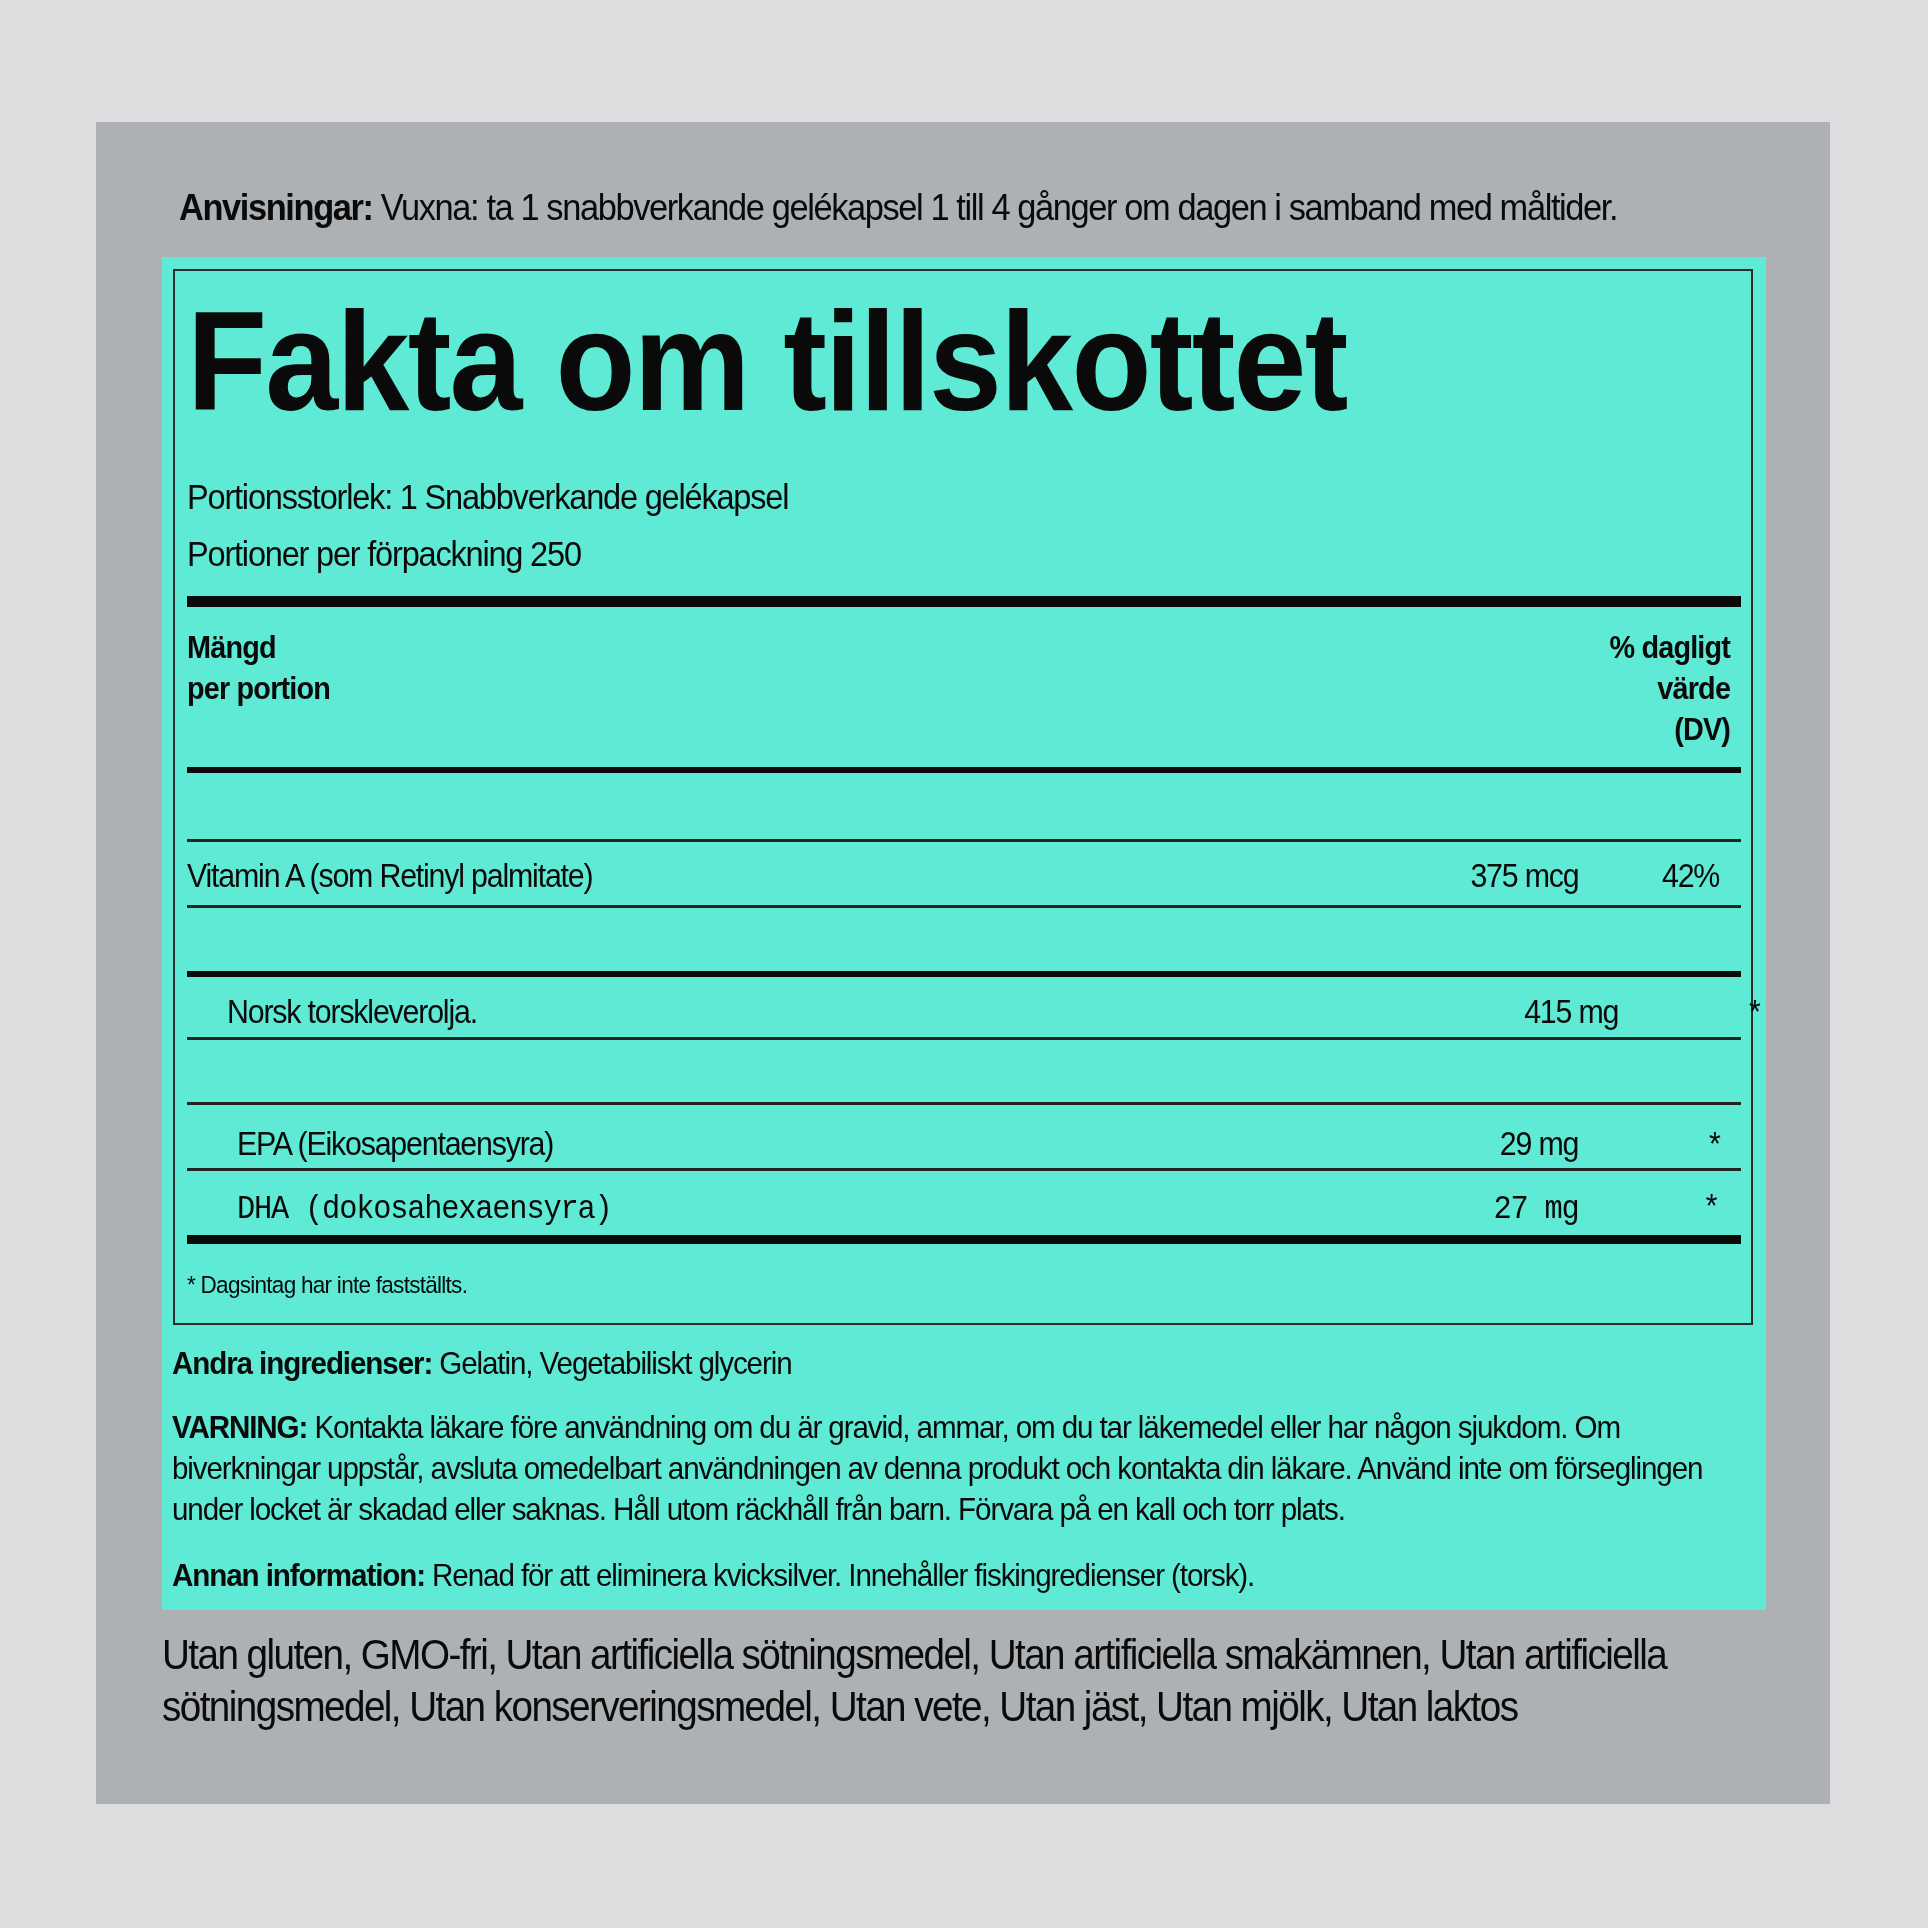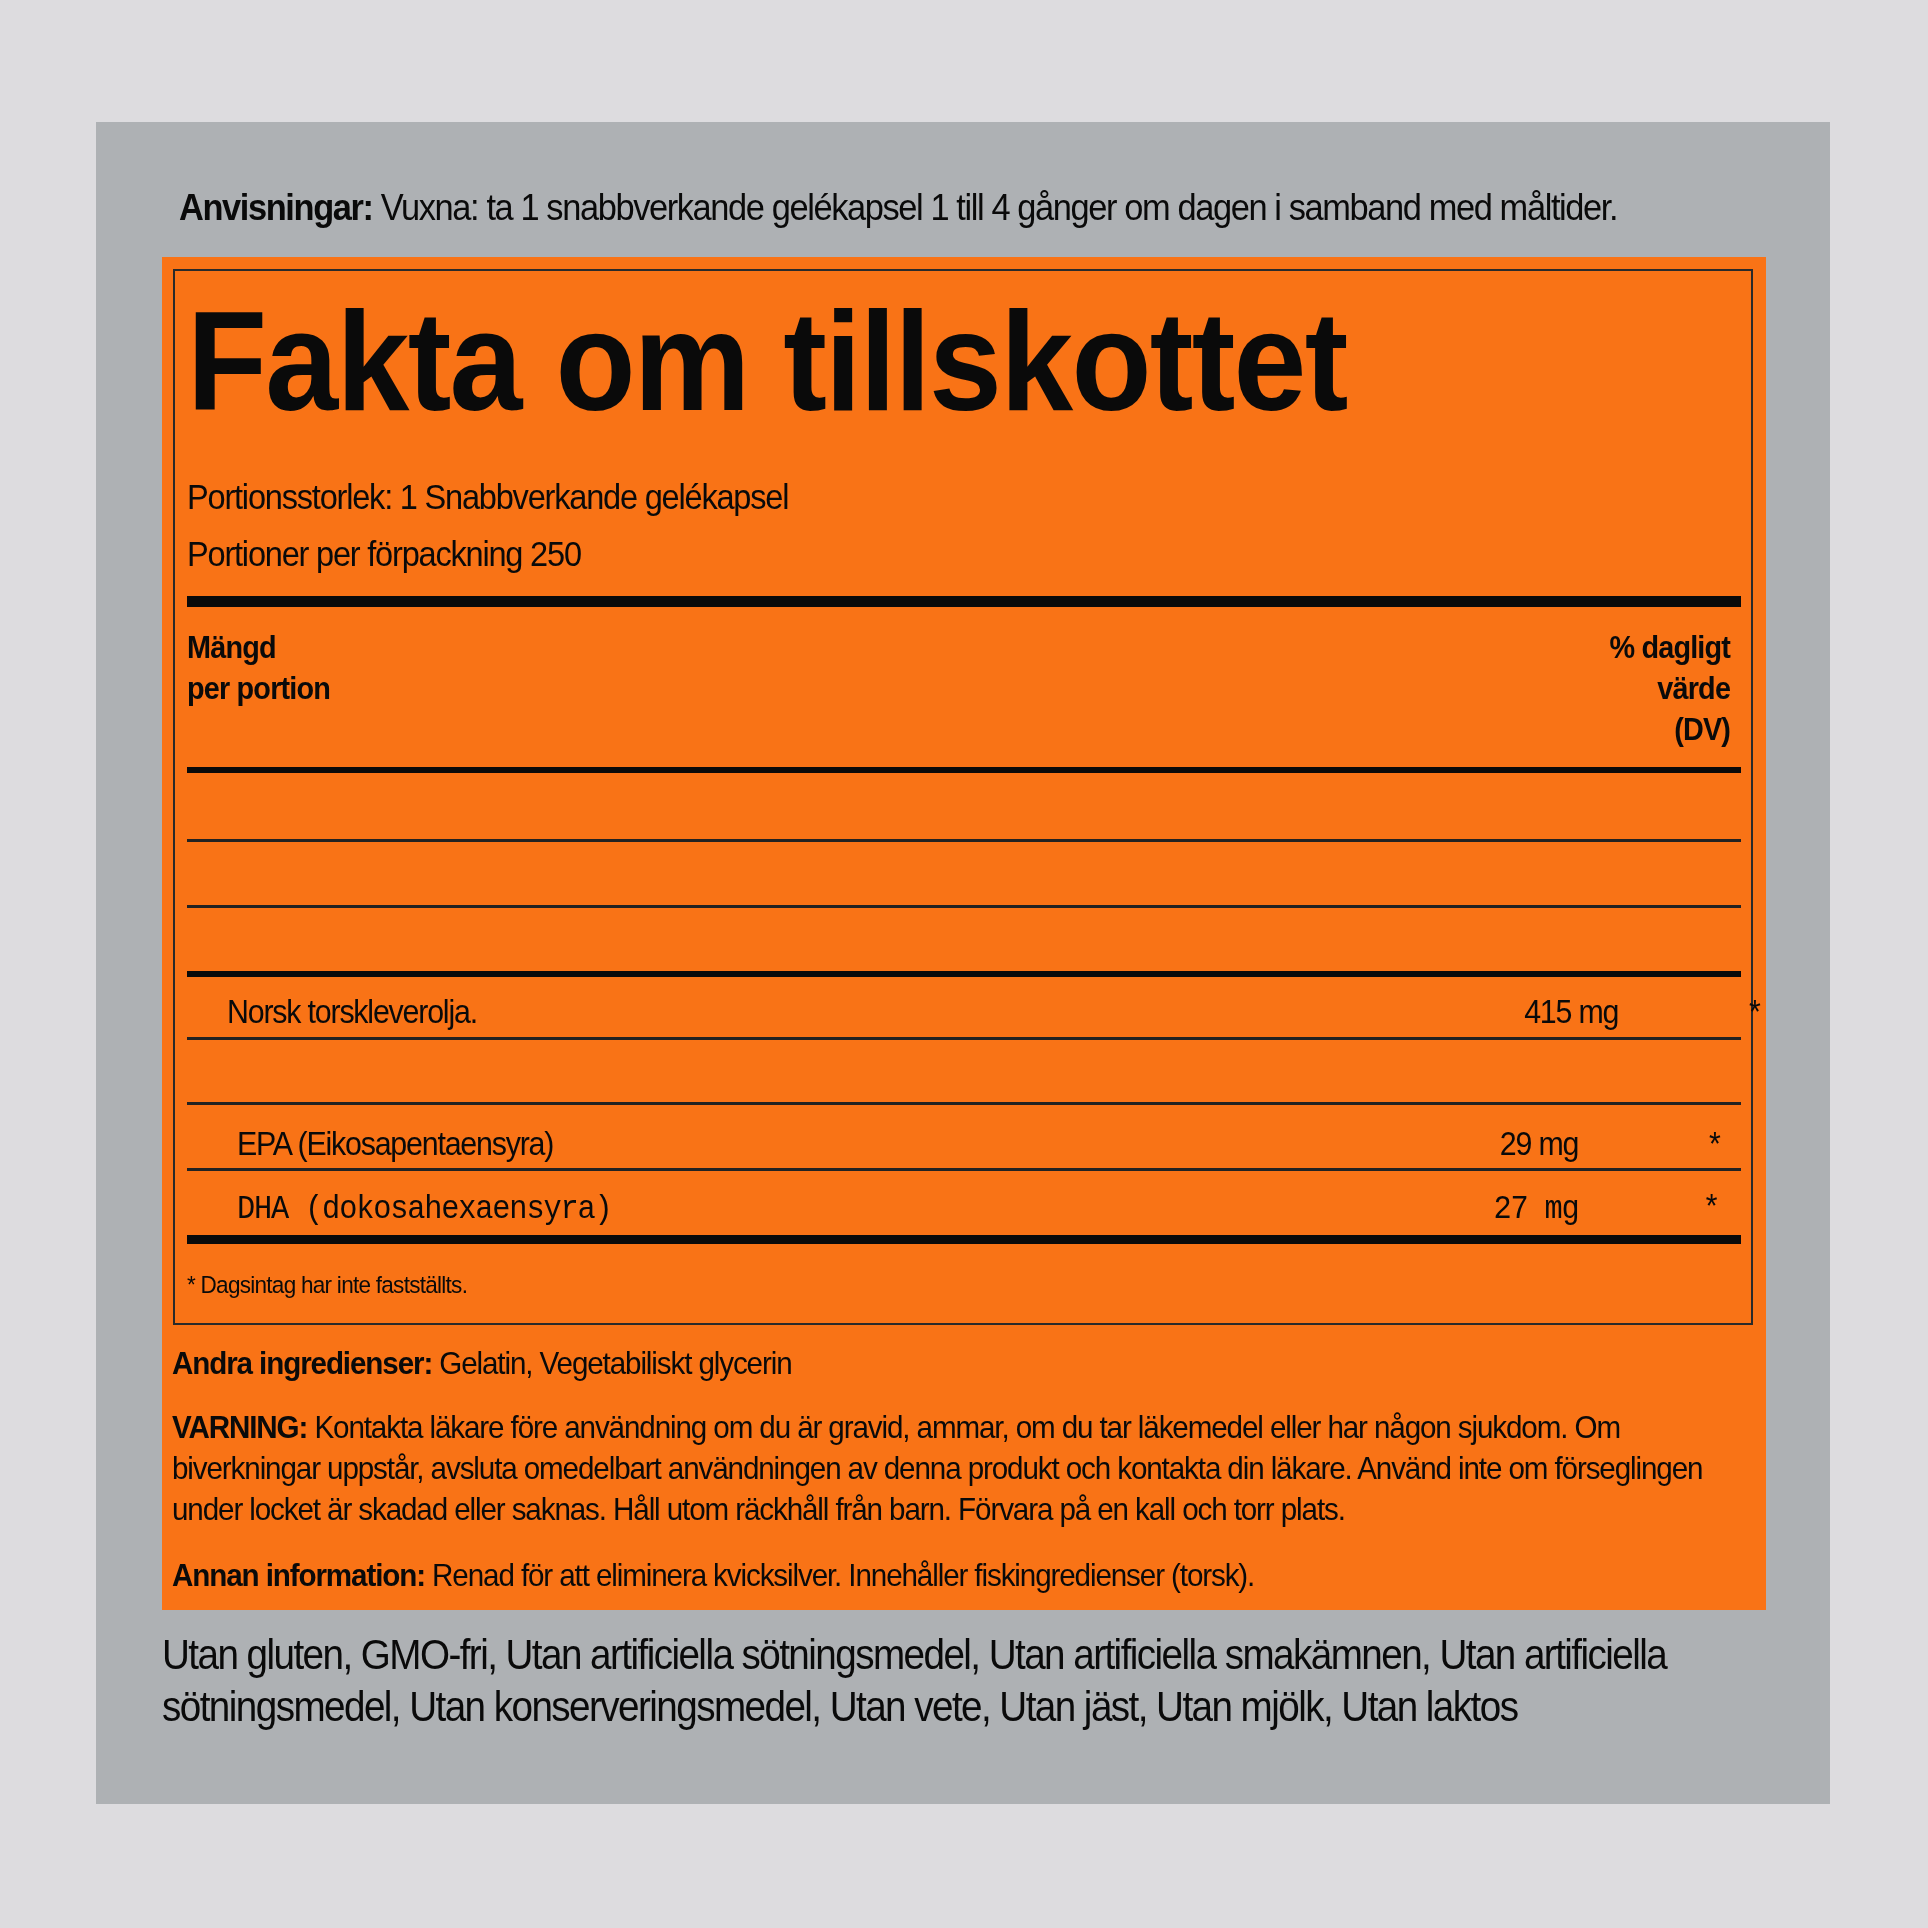--- a/index.html
+++ b/index.html
@@ -1,21 +1,21 @@
 <!DOCTYPE html>
 <html style="font-size:15px"><head>
 <meta charset="utf-8">
 <style>
   * { box-sizing: border-box; margin: 0; padding: 0; }
   html, body { width: 1928px; height: 1928px; background: #dddcdf; overflow: hidden; }
   body { position: relative; font-family: "Liberation Sans", sans-serif; color: #0a0a0a; }
   .panel { position: absolute; left: 96px; top: 122px; width: 1734px; height: 1682px; background: #aeb1b4; }
   .directions { position: absolute; left: 179px; top: 185px; font-size: 37px; line-height: 45px; white-space: nowrap; letter-spacing: -1.5px; transform: scaleX(0.93); transform-origin: left top; }
   .b { font-weight: bold; }
-  .card { position: absolute; left: 162px; top: 257px; width: 1604px; height: 1353px; background: #f97316; }
+  .card { position: absolute; left: 162px; top: 257px; width: 1604px; height: 1353px; background: #5eead4; }
   .facts { position: absolute; left: 11.3px; top: 12.2px; width: 1580px; height: 1056px; border: 2.8px solid #2a2a2a; }
   .title { position: absolute; left: 11.3px; top: 15px; font-size: 141px; font-weight: bold; line-height: 151px; letter-spacing: -1.9px; transform: scaleX(0.93); transform-origin: left top; white-space: nowrap; }
   .serving { position: absolute; left: 11.3px; font-size: 35px; line-height: 41px; white-space: nowrap; letter-spacing: -1.3px; transform: scaleX(0.93); transform-origin: left top; }
   .rule { position: absolute; left: 11.3px; width: 1554px; background: #0a0a0a; }
   .thick { height: 11.3px; }
   .medium { height: 5.6px; }
   .thin { height: 2.8px; background: #222; }
   .hdr-left { position: absolute; left: 11.3px; top: 356px; font-size: 32px; font-weight: bold; line-height: 41px; letter-spacing: -0.9px; transform: scaleX(0.9); transform-origin: left top; white-space: nowrap; }
   .hdr-right { position: absolute; right: 21px; top: 356px; font-size: 32px; font-weight: bold; line-height: 41px; text-align: right; letter-spacing: -0.9px; transform: scaleX(0.9); transform-origin: right top; white-space: nowrap; }
   .row { position: absolute; left: 11.3px; width: 1554px; height: 60px; font-size: 33px; line-height: 41px; letter-spacing: -1.3px; }
@@ -52,20 +52,25 @@
     <div class="hdr-right">
       <div>% dagligt</div>
       <div>värde</div>
       <div>(DV)</div>
     </div>
 
     <div class="rule medium" style="top:496px;"></div>
 
     <div class="rule thin" style="top:568px;"></div>
 
+    <div class="row" style="top:574px;">
+      <span class="name">Vitamin A (som Retinyl palmitate)</span>
+      <span class="amt">375 mcg</span>
+      <span class="dv">42%</span>
+    </div>
     <div class="rule thin" style="top:634px;"></div>
 
     <div class="rule medium" style="top:700px;"></div>
 
     <div class="row" style="top:710px;margin-left:40px;">
       <span class="name">Norsk torskleverolja.</span>
       <span class="amt">415 mg</span>
       <span class="dv">*</span>
     </div>
     <div class="rule thin" style="top:766px;"></div>

